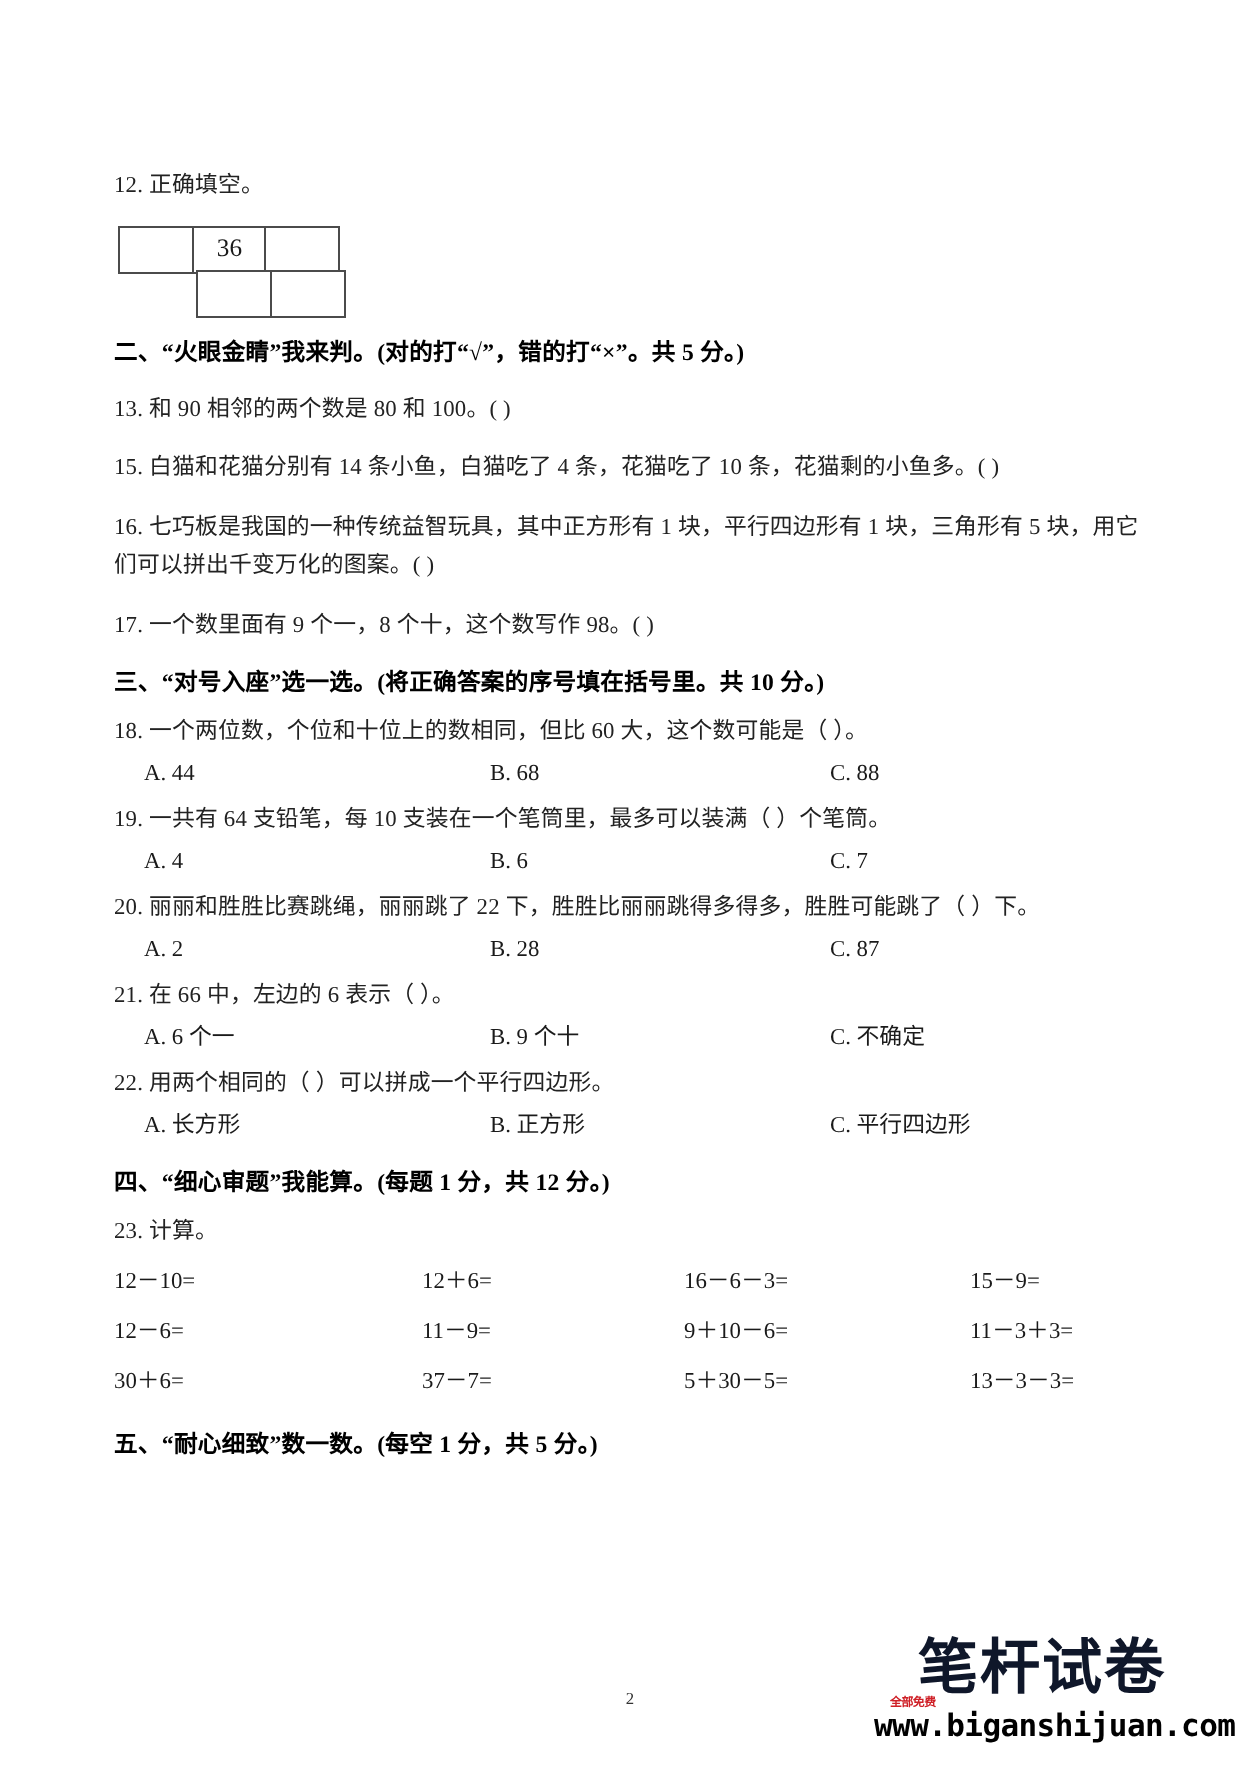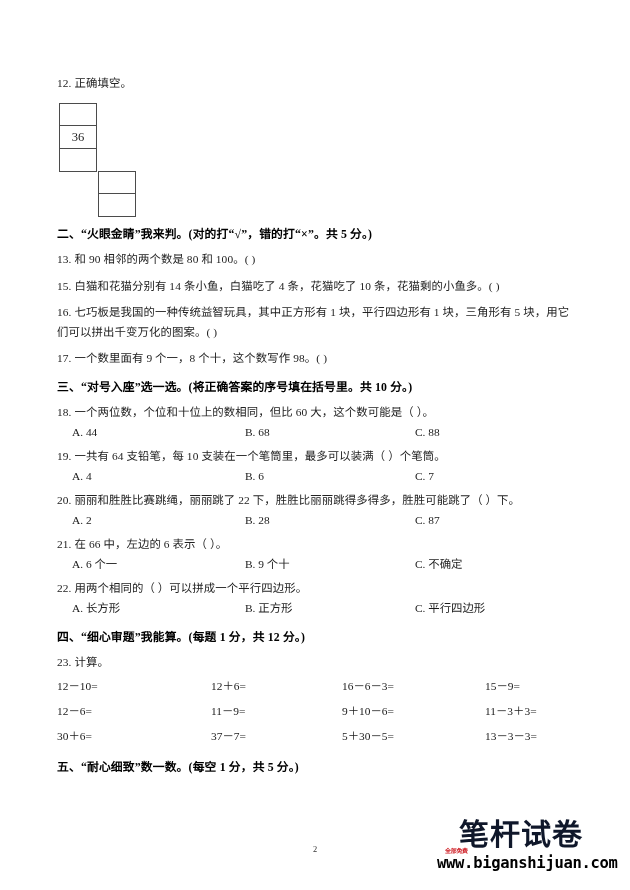--- a/index.html
+++ b/index.html
@@ -34,20 +34,21 @@
   
   .qline {
     font-size: 11.4px;
     line-height: 19.5px;
     color: #222;
     letter-spacing: 0.1px;
     margin: 0;
   }
   .q-block {
     margin-bottom: 7px;
+    margin-top: 10px;
   }
   .q-block.tight { margin-bottom: 4px; }
 
   .section-head {
     font-weight: bold;
     font-size: 11.8px;
     line-height: 19px;
     color: #000;
     margin: 0 0 6px 0;
     letter-spacing: 0.15px;
@@ -55,21 +56,20 @@
   .section-head-wrap { margin-top: 9px; }
 
   
   .grid-figure {
     margin: 9px 0 0 2px;
     width: 120px;
   }
   .grid-row {
     display: flex;
     margin: 0;
-    flex-direction: column;
   }
   .grid-row.row2 { margin-left: 39px; }
   .grid-cell {
     width: 38px;
     height: 24px;
     border: 1.3px solid #4b4b4b;
     margin-right: -1.3px;
     margin-bottom: -1.3px;
     box-sizing: border-box;
     display: flex;

